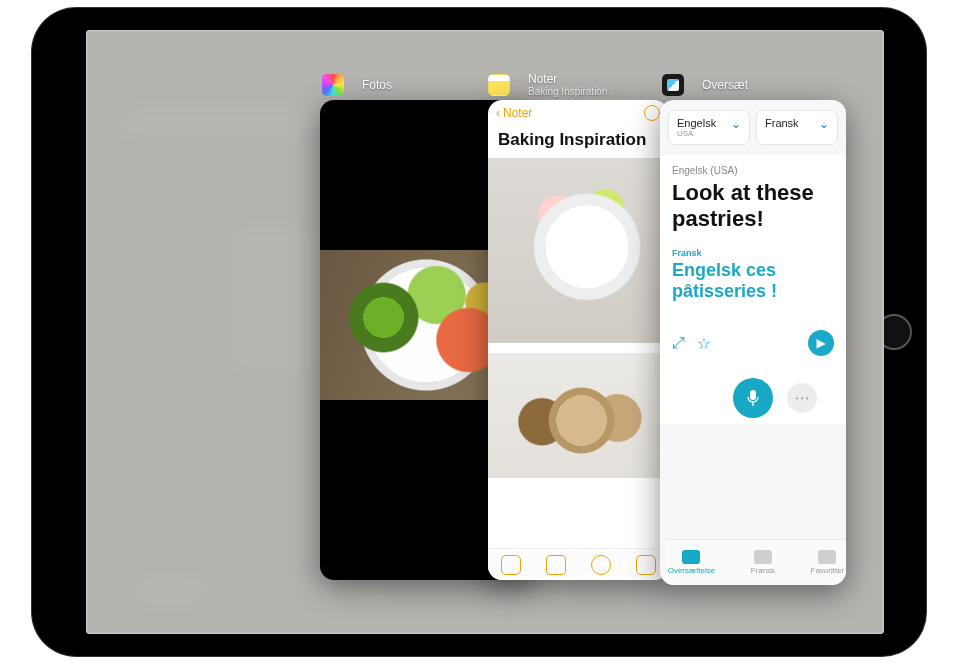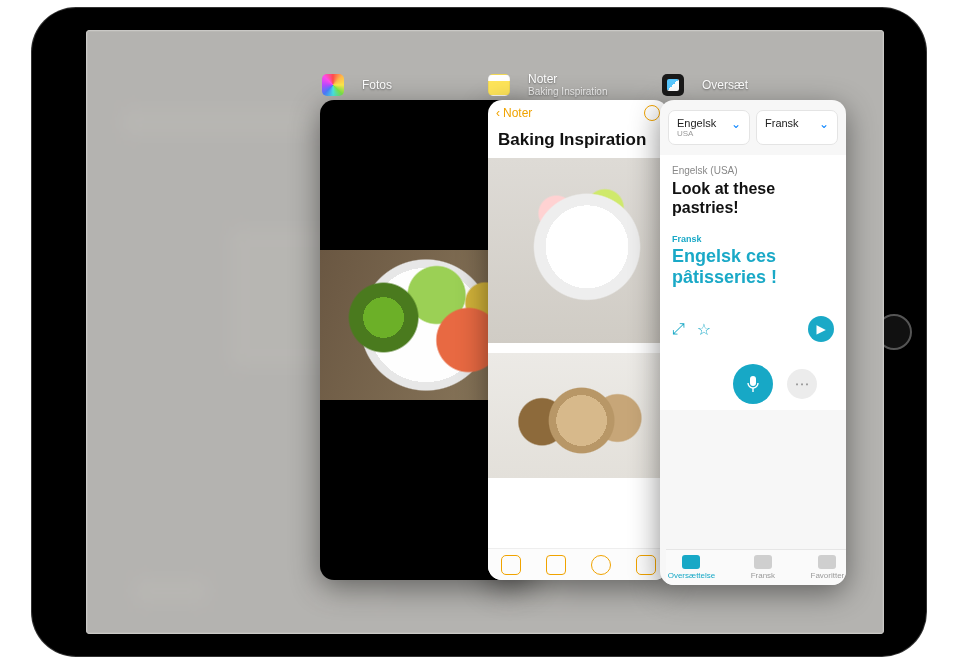--- a/index.html
+++ b/index.html
@@ -163,41 +163,41 @@
   .lang-row { display:flex; gap:6px; padding:10px 8px 8px; }
   .lang-sel {
     flex:1; background:#fff; border:1px solid #e4e4e4; border-radius:7px;
     padding:6px 8px; font-size:11px; color:#222;
     display:flex; align-items:flex-start; justify-content:space-between;
   }
   .lang-sel .sub2{font-size:8px;color:#999;display:block}
   .lang-sel .chev{ color:#0a84ff; font-size:12px; }
   .t-body { background:#fff; margin-top:2px; padding:10px 12px 12px; }
   .src-lbl{font-size:10px;color:#888;margin-bottom:4px}
-  .src-text{font-size:16px;font-weight:800;color:#111;line-height:1.18}
+  .src-text{font-size:22px;font-weight:800;color:#111;line-height:1.18}
   .dst-lbl{font-size:9px;color:#1aa9c7;margin-top:16px;font-weight:600}
   .dst-text{font-size:18px;font-weight:800;color:#1aa9c7;line-height:1.18;margin-top:2px}
   .t-actions{display:flex;align-items:center;gap:12px;margin-top:28px;color:#1aa9c7}
   .t-actions .spacer{flex:1}
   .play{
     width:26px;height:26px;border-radius:50%;background:#1aa9c7;
     display:flex;align-items:center;justify-content:center;color:#fff;font-size:12px;
   }
   .input-area{padding:16px 12px;color:#bbb;font-size:14px;background:#fff;margin-top:6px}
   .mic-row{display:flex;align-items:center;justify-content:center;gap:14px;padding:10px 0 6px;background:#fff}
   .mic{
     width:40px;height:40px;border-radius:50%;background:#17a8c6;
     display:flex;align-items:center;justify-content:center;color:#fff;font-size:17px;
   }
   .more{
     width:30px;height:30px;border-radius:50%;background:#ececec;
     display:flex;align-items:center;justify-content:center;color:#8a8a8a;font-size:15px;
   }
   .t-tabs{
-    position:absolute;left:6px;right:0;bottom:0;height:36px;
+    position:absolute;left:6px;right:0;bottom:0;height:46px;
     display:flex;align-items:center;justify-content:space-around;
     border-top:1px solid #e6e6e6;background:#fafafa;gap:32px;
   }
   .t-tab{display:flex;flex-direction:column;align-items:center;font-size:8px;color:#9a9a9a;gap:2px}
   .t-tab.active{color:#17a8c6}
   .t-tab .ic{width:18px;height:14px;background:#cfcfcf;border-radius:3px}
   .t-tab.active .ic{background:#17a8c6}
 </style>
 </head>
 <body>

